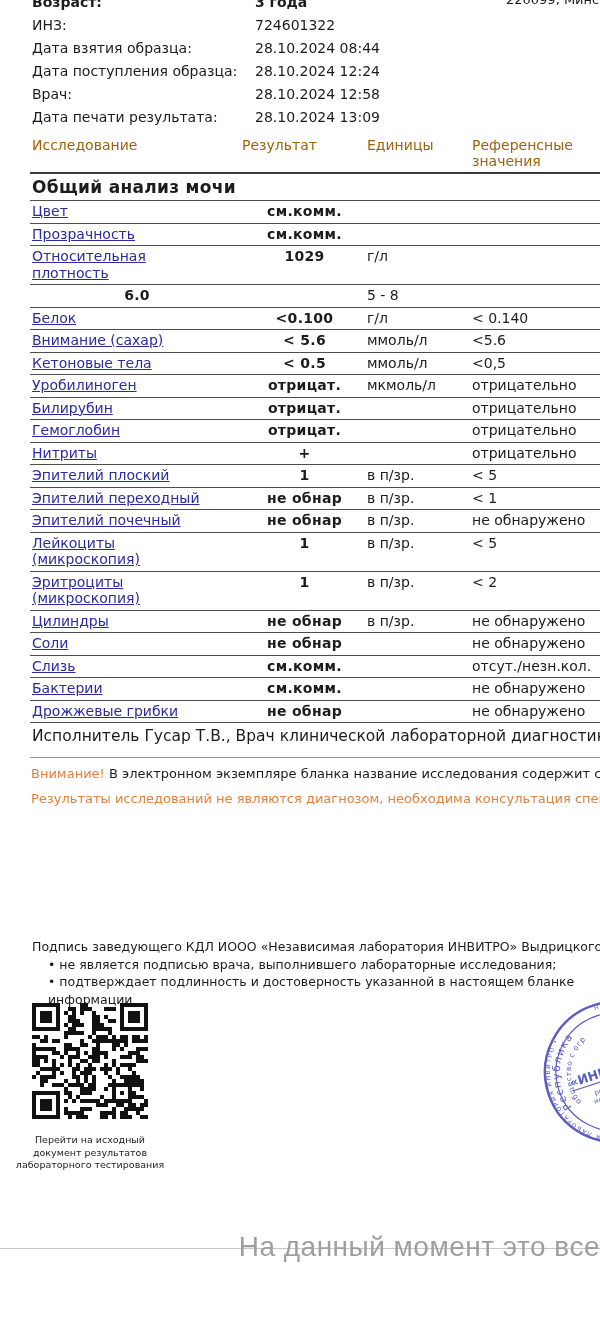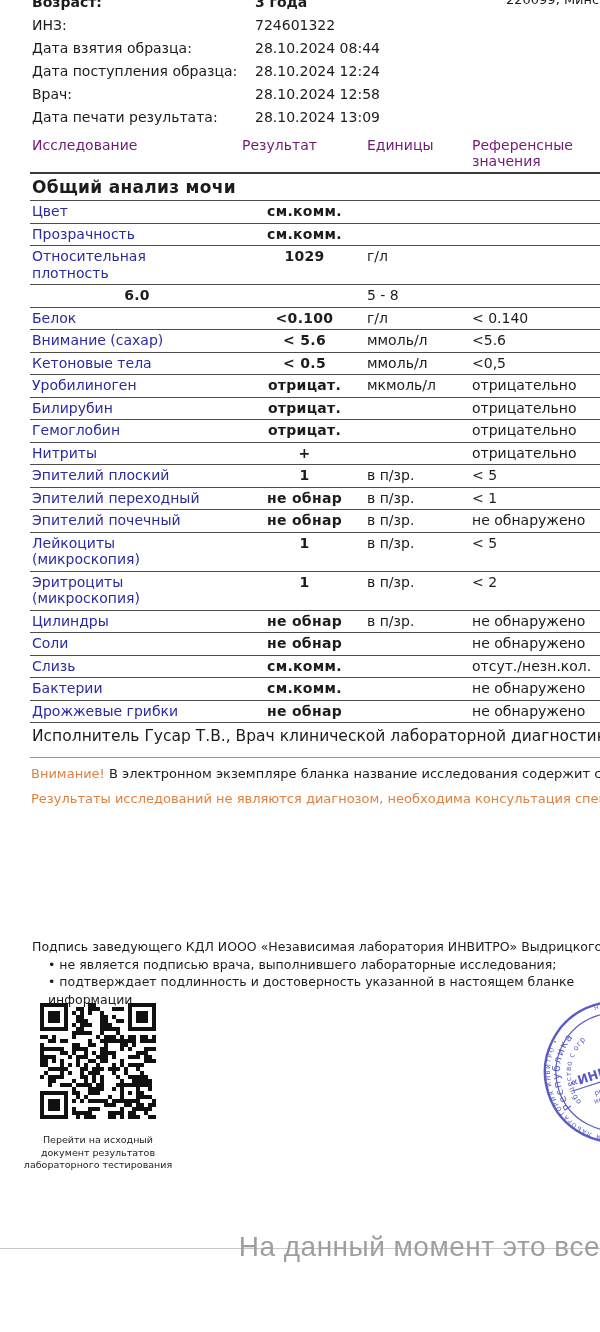--- a/index.html
+++ b/index.html
@@ -10,44 +10,44 @@
   
   #patient-info{position:absolute;left:32px;top:-9px;width:470px;font-size:14px;}
   .info-row{display:flex;height:23px;line-height:23px;}
   .info-label{width:223px;flex:0 0 223px;}
   .info-value{flex:1;}
   #address{position:absolute;left:506px;top:-8px;font-size:13px;white-space:nowrap;}
 
   
   #results-table{position:absolute;left:30px;top:134px;width:570px;font-size:14px;}
   .thead{display:grid;grid-template-columns:210px 125px 105px auto;
-         border-bottom:2px solid #3a3a3a;padding:3px 12px 3px 2px;line-height:16px;color:#701a75;}
+         border-bottom:2px solid #3a3a3a;padding:3px 12px 3px 2px;line-height:16px;color:#a16207;}
   .thead .h4{max-width:130px;}
   .section-title{font-size:17px;font-weight:bold;padding:3px 0 3px 2px;
                  border-bottom:1.4px solid #4d4d4d;letter-spacing:.3px;}
   .trow{display:grid;grid-template-columns:210px 125px 105px auto;
         border-bottom:1.4px solid #4d4d4d;padding:2px 0 3px 2px;line-height:16.5px;}
-  .trow .name{color:var(--link_blue);padding-right:36px;cursor:pointer;}
+  .trow .name{color:var(--link_blue);padding-right:36px;cursor:pointer;text-decoration:underline;}
   .trow .result{font-weight:bold;letter-spacing:.3px;text-align:center;}
   #executor{padding:4px 0 0 2px;font-size:15.5px;white-space:nowrap;}
 
   
   #divider{position:absolute;left:30px;top:757px;width:570px;border-top:1.2px solid #979797;}
   #warnings{position:absolute;left:31px;top:766px;font-size:13px;white-space:nowrap;}
   #warning-line2{margin-top:10px;color:var(--warning_orange);}
   .orange{color:var(--warning_orange);margin-top:44px;}
 
   
   #signature{position:absolute;left:32px;top:938px;font-size:12.5px;line-height:17.5px;width:600px;}
   #signature .intro{white-space:nowrap;}
   .bullet-line{padding-left:16px;}
   .bullet-line::before{content:"• ";}
 
   
-  #qr-wrap{position:absolute;left:12px;top:1002px;width:172px;text-align:center;}
+  #qr-wrap{position:absolute;left:4px;top:1002px;width:172px;text-align:center;}
   #qr-caption{margin-top:10px;font-size:9.5px;line-height:12.5px;color:#222;}
 
   
   #stamp{position:absolute;left:529px;top:986px;opacity:.88;}
 
   
   #footer{position:absolute;left:0;top:1229px;width:600px;height:36px;text-align:right;
           font-family:"Liberation Sans",sans-serif;}
   #footer .line{position:absolute;left:0;right:0;top:19px;border-top:1.4px solid #c6c6c6;}
   #footer .end-text{position:relative;font-size:28px;line-height:36px;color:var(--footer_gray);

